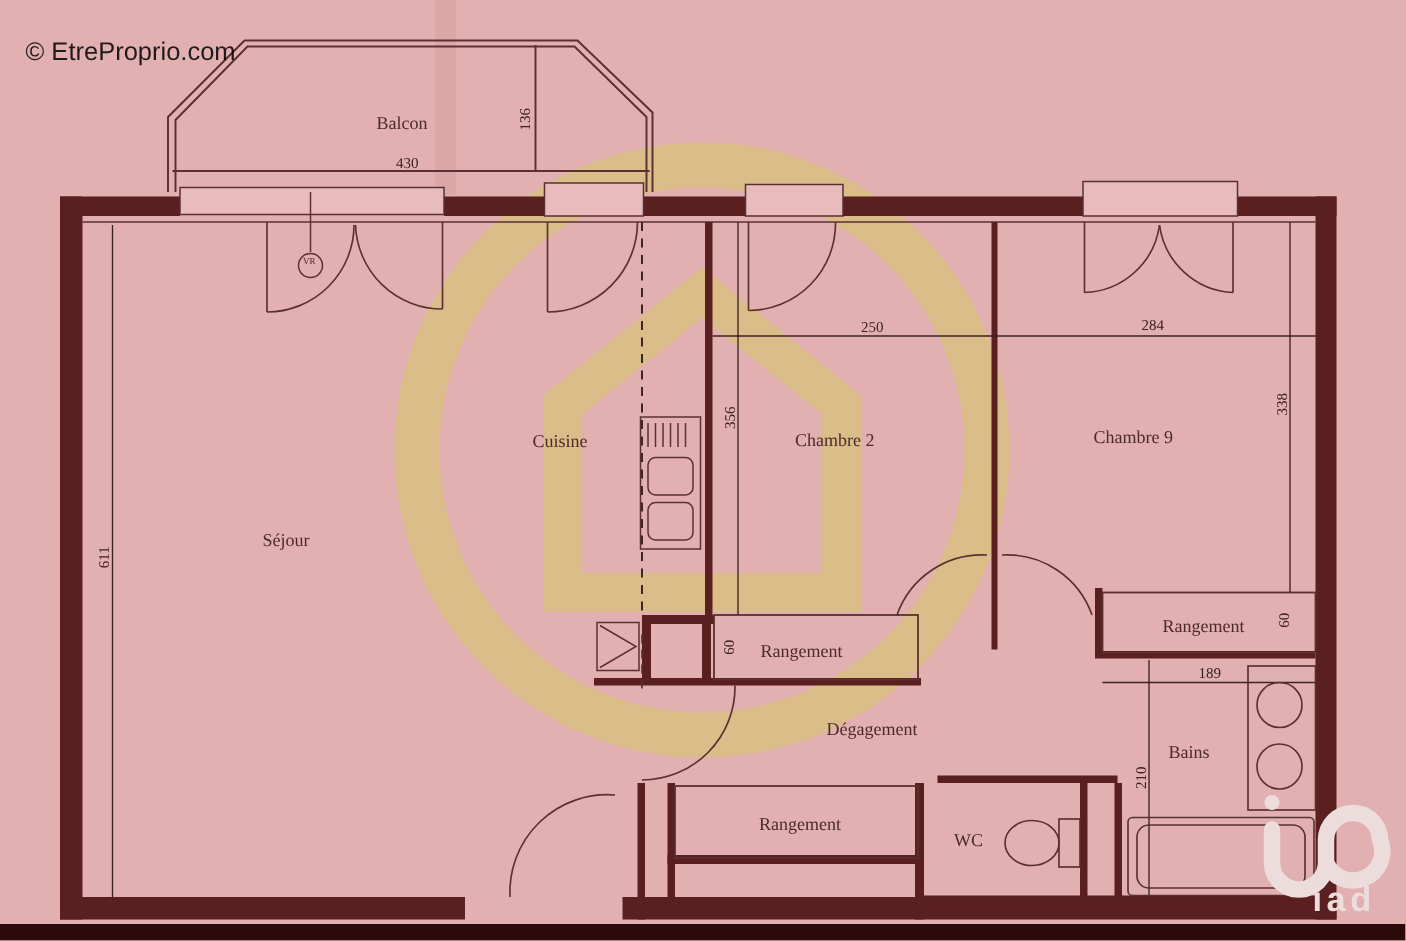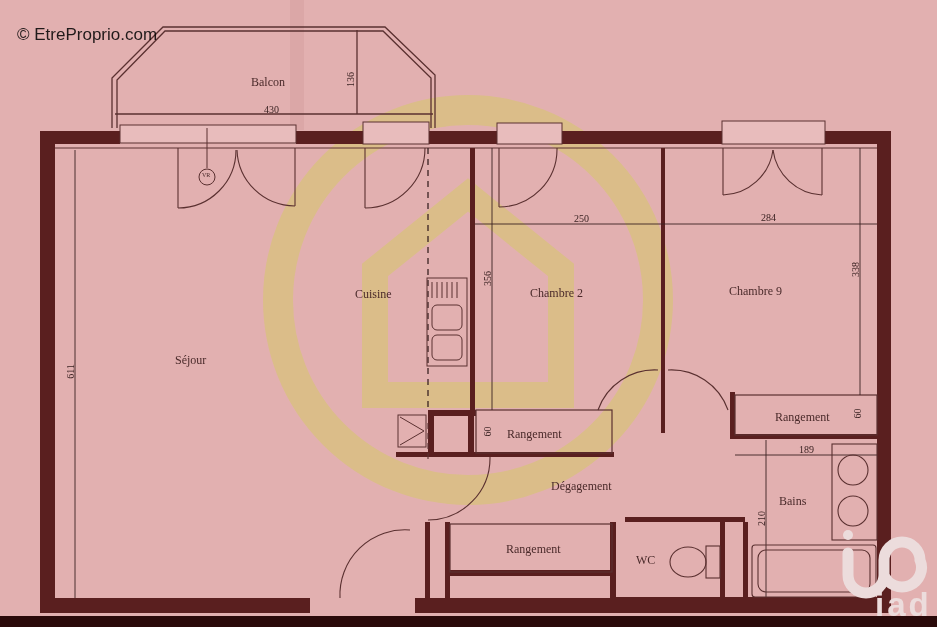--- a/index.html
+++ b/index.html
@@ -9,21 +9,21 @@
   .label { position:absolute; color:#4a2a2a; font-family:"Liberation Serif", serif; white-space:nowrap; }
   .room { font-size:12px; }
   .small { font-size:12px; }
   .dim { font-size:10px; color:#3a2222; }
   .vert { transform:rotate(-90deg); transform-origin:center; }
   .title { position:absolute; left:490px; top:42px; font-family:"Liberation Serif", serif; font-weight:bold;
            font-size:21px; line-height:29px; color:#160d0d; }
   .copyright { position:absolute; left:17px; top:25px; font-family:"Liberation Sans", sans-serif;
                font-size:17px; color:#000000; opacity:0.85; }
   .iad-text { position:absolute; left:875px; top:586px; font-family:"Liberation Sans", sans-serif;
-              font-weight:bold; font-size:33px; color:#ecdcdc; letter-spacing:3px; }
+              font-weight:bold; font-size:23px; color:#ecdcdc; letter-spacing:3px; }
   .bottom-bar { position:absolute; left:0; top:616px; width:937px; height:11px; background:#2a0a0a; }
 </style>
 </head>
 <body>
 
 <svg class="plan" viewBox="0 0 937 627" xmlns="http://www.w3.org/2000/svg">
 
   <rect x="290" y="0" width="14" height="130" fill="#d49e9e" opacity="0.5"></rect>
 
   <g opacity="0.75">

